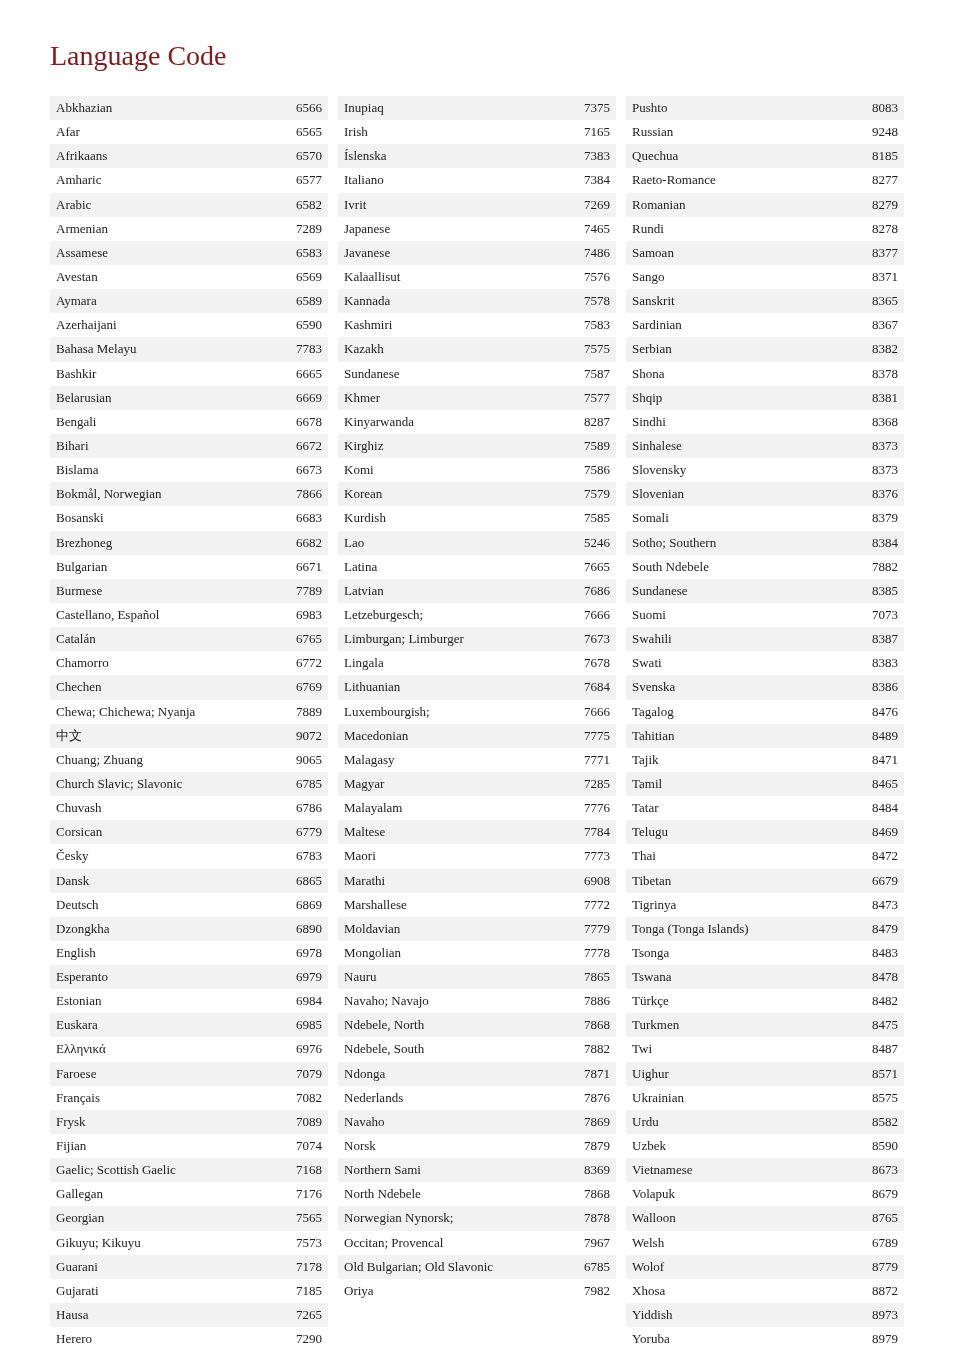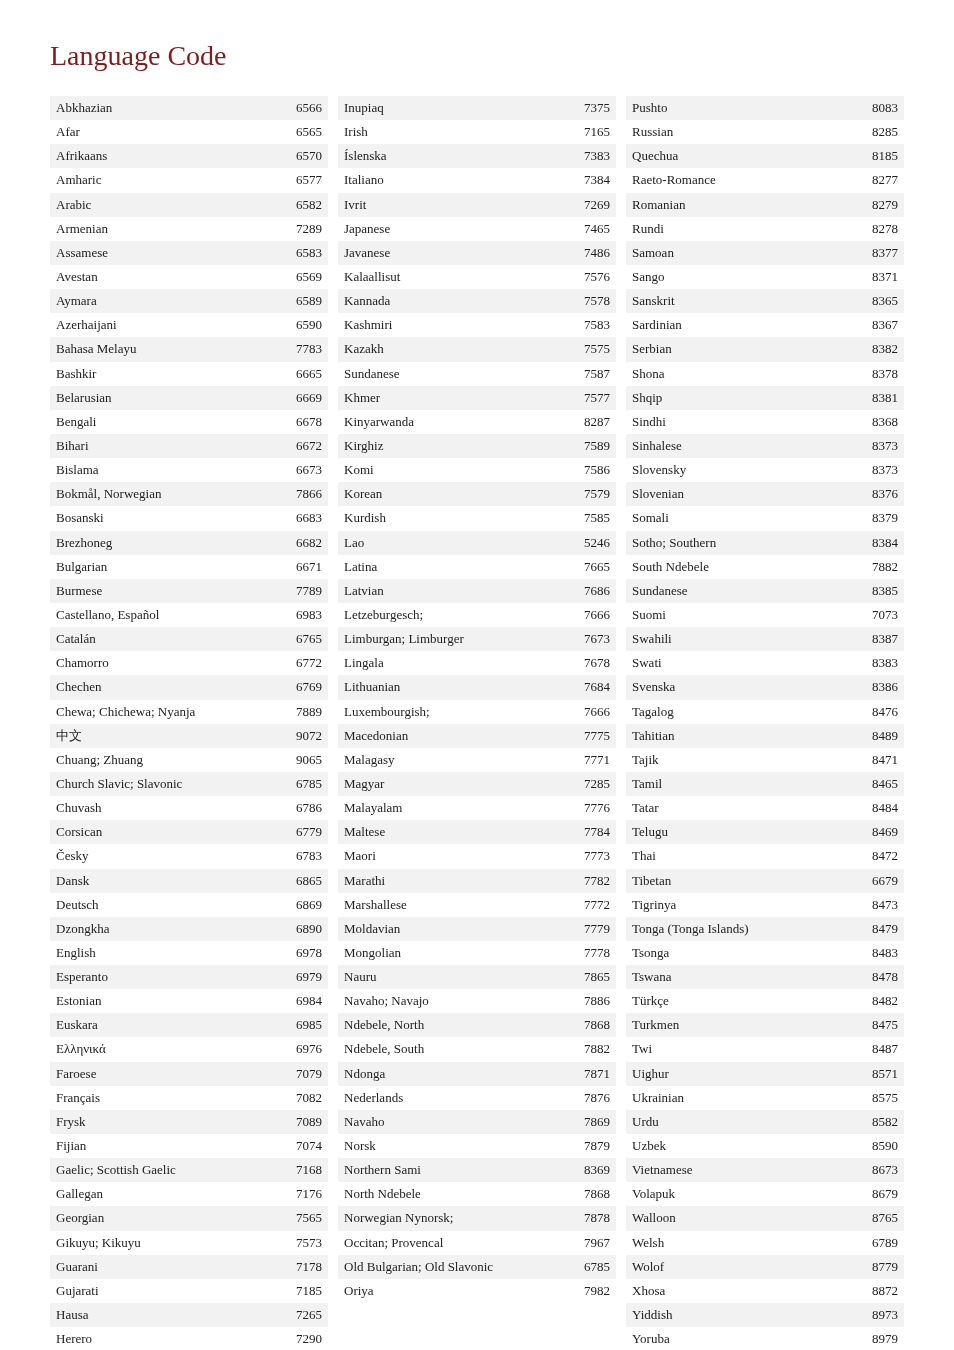--- a/index.html
+++ b/index.html
@@ -387,21 +387,21 @@
       <div class="entry">
         <span class="lang-name">Maltese</span>
         <span class="lang-code">7784</span>
       </div>
       <div class="entry">
         <span class="lang-name">Maori</span>
         <span class="lang-code">7773</span>
       </div>
       <div class="entry">
         <span class="lang-name">Marathi</span>
-        <span class="lang-code">7782</span>
+        <span class="lang-code">6908</span>
       </div>
       <div class="entry">
         <span class="lang-name">Marshallese</span>
         <span class="lang-code">7772</span>
       </div>
       <div class="entry">
         <span class="lang-name">Moldavian</span>
         <span class="lang-code">7779</span>
       </div>
       <div class="entry">
@@ -465,21 +465,21 @@
         <span class="lang-code">7982</span>
       </div>
     </div>
     <div class="column">
       <div class="entry">
         <span class="lang-name">Pushto</span>
         <span class="lang-code">8083</span>
       </div>
       <div class="entry">
         <span class="lang-name">Russian</span>
-        <span class="lang-code">8285</span>
+        <span class="lang-code">9248</span>
       </div>
       <div class="entry">
         <span class="lang-name">Quechua</span>
         <span class="lang-code">8185</span>
       </div>
       <div class="entry">
         <span class="lang-name">Raeto-Romance</span>
         <span class="lang-code">8277</span>
       </div>
       <div class="entry">

